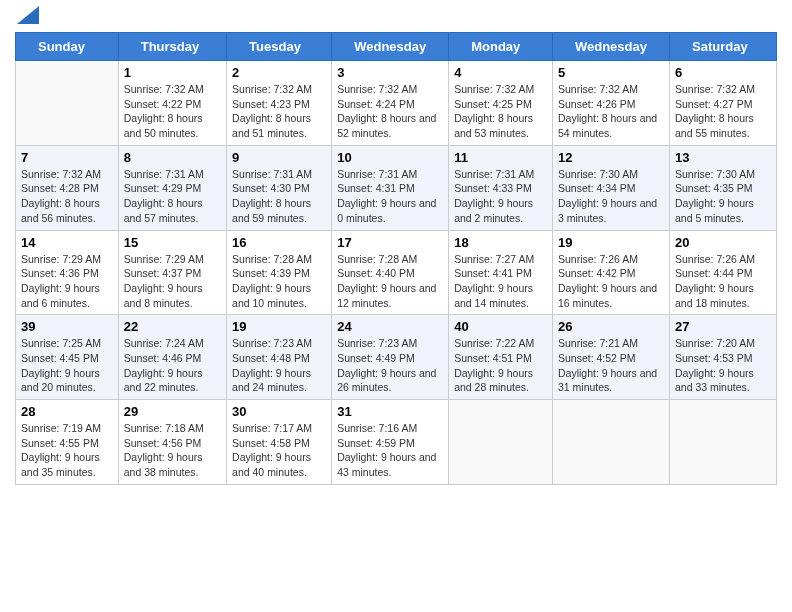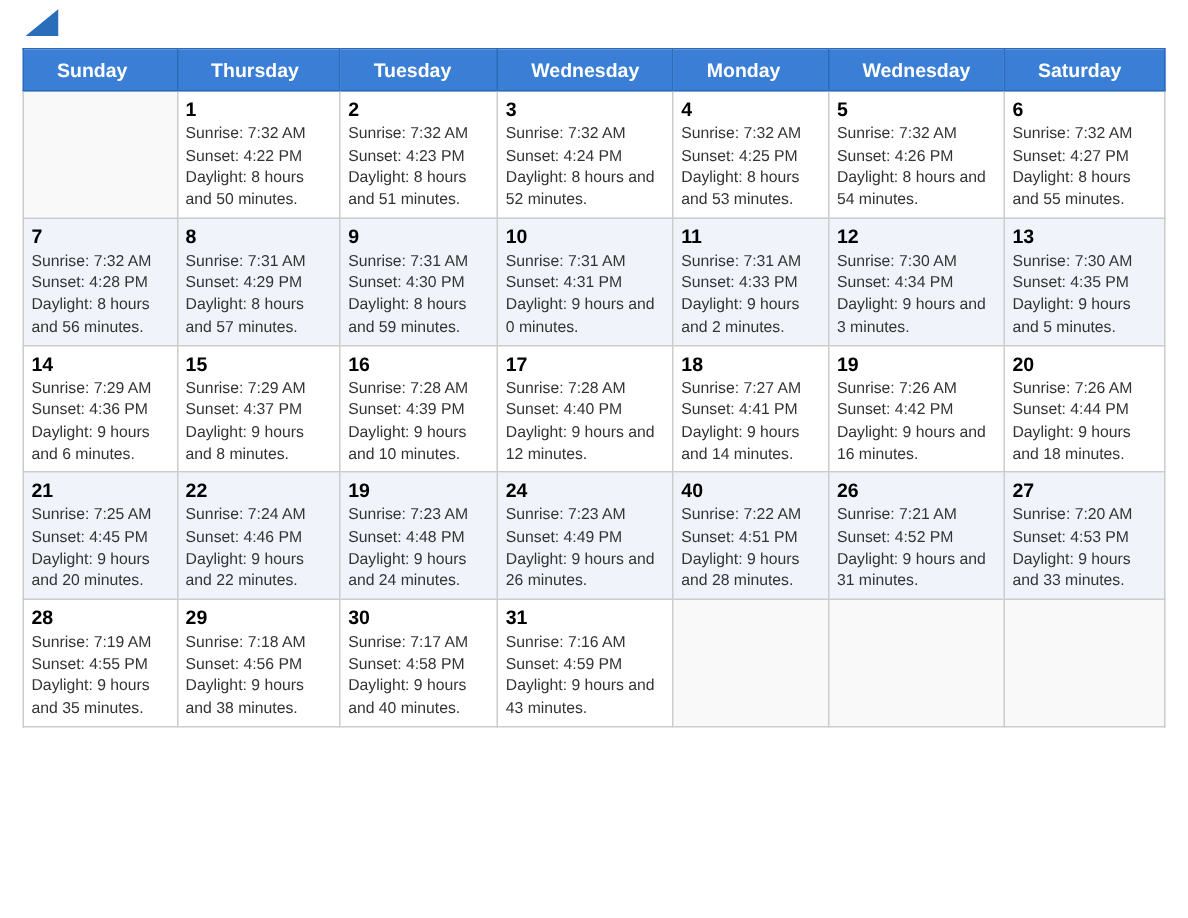--- a/index.html
+++ b/index.html
@@ -198,21 +198,21 @@
         <span class="day-number">19</span>
         <span class="day-info">Sunrise: 7:26 AM<br>Sunset: 4:42 PM<br>Daylight: 9 hours and 16 minutes.</span>
       </td>
         <td>
         <span class="day-number">20</span>
         <span class="day-info">Sunrise: 7:26 AM<br>Sunset: 4:44 PM<br>Daylight: 9 hours and 18 minutes.</span>
       </td>
       </tr>
       <tr>
         <td>
-        <span class="day-number">21</span>
+        <span class="day-number">39</span>
         <span class="day-info">Sunrise: 7:25 AM<br>Sunset: 4:45 PM<br>Daylight: 9 hours and 20 minutes.</span>
       </td>
         <td>
         <span class="day-number">22</span>
         <span class="day-info">Sunrise: 7:24 AM<br>Sunset: 4:46 PM<br>Daylight: 9 hours and 22 minutes.</span>
       </td>
         <td>
         <span class="day-number">19</span>
         <span class="day-info">Sunrise: 7:23 AM<br>Sunset: 4:48 PM<br>Daylight: 9 hours and 24 minutes.</span>
       </td>

